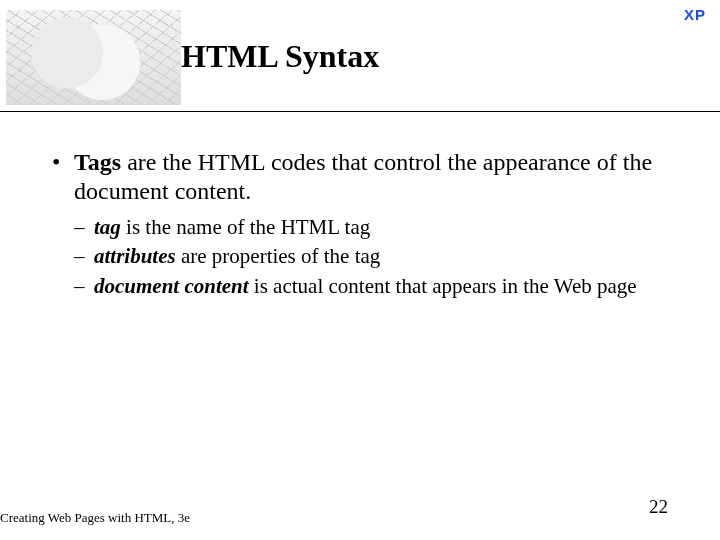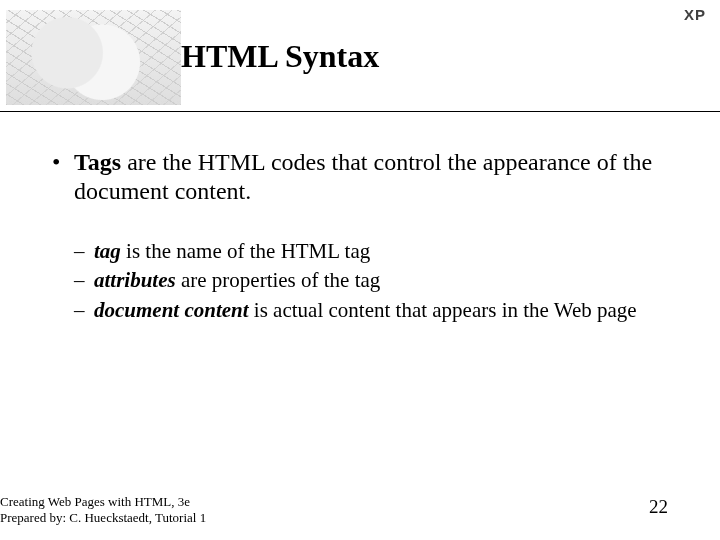--- a/index.html
+++ b/index.html
@@ -12,21 +12,21 @@
     position: relative;
     overflow: hidden;
   }
   .xp-badge {
     position: absolute;
     top: 6px;
     right: 14px;
     font-family: Arial, Helvetica, sans-serif;
     font-size: 15px;
     font-weight: bold;
-    color: #404040;
+    color: #1d4ed8;
     letter-spacing: 1px;
   }
   .header {
     display: flex;
     align-items: flex-start;
     padding: 8px 0 0 0;
   }
   .thumb {
     width: 175px;
     height: 95px;
@@ -65,21 +65,21 @@
   }
   ul.main > li::before {
     content: "•";
     position: absolute;
     left: 6px;
     top: 0;
     font-size: 24px;
   }
   ul.sub {
     list-style: none;
-    margin-top: 32px;
+    margin-top: 8px;
     font-size: 21px;
   }
   ul.sub > li {
     position: relative;
     padding-left: 48px;
     margin-bottom: 4px;
   }
   ul.sub > li::before {
     content: "–";
     position: absolute;
@@ -128,15 +128,14 @@
       <span class="bi">attributes</span><span> are properties of the tag</span>
     </li>
     <li>
       <span class="bi">document content</span><span> is actual content that appears in the Web page</span>
     </li>
   </ul>
 </div>
 
 <div class="footer">
   <div>Creating Web Pages with HTML, 3e</div>
-  <div>Prepared by: C. Hueckstaedt, Tutorial 1</div>
 </div>
 <div class="pagenum">22</div>
 
 </body></html>

